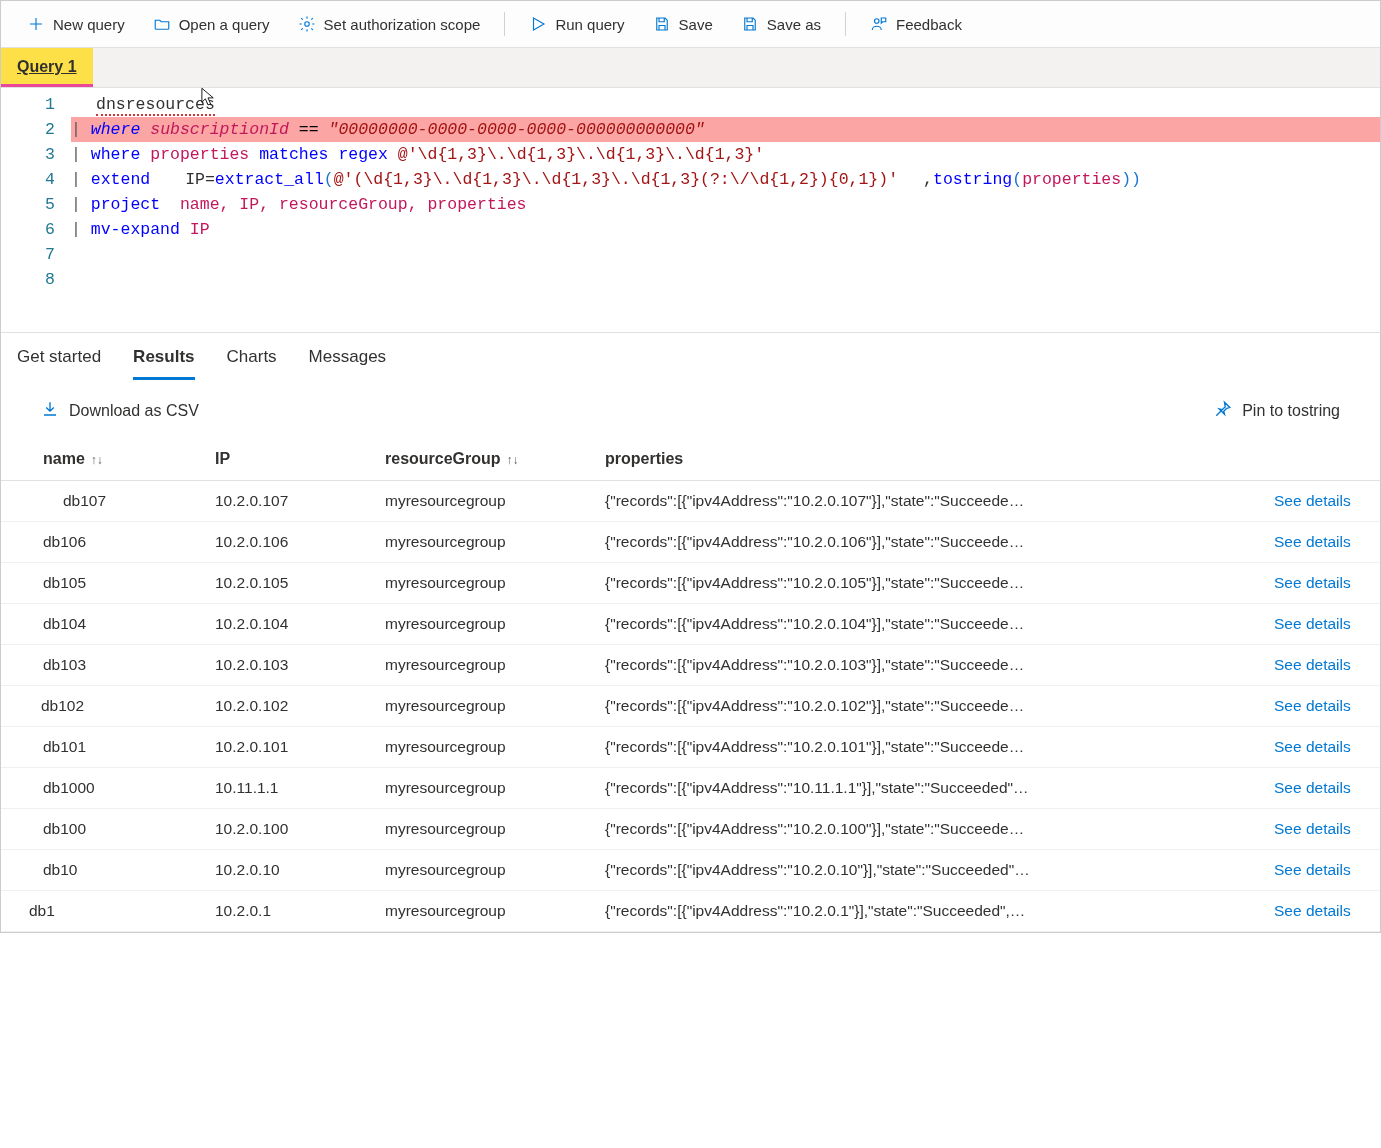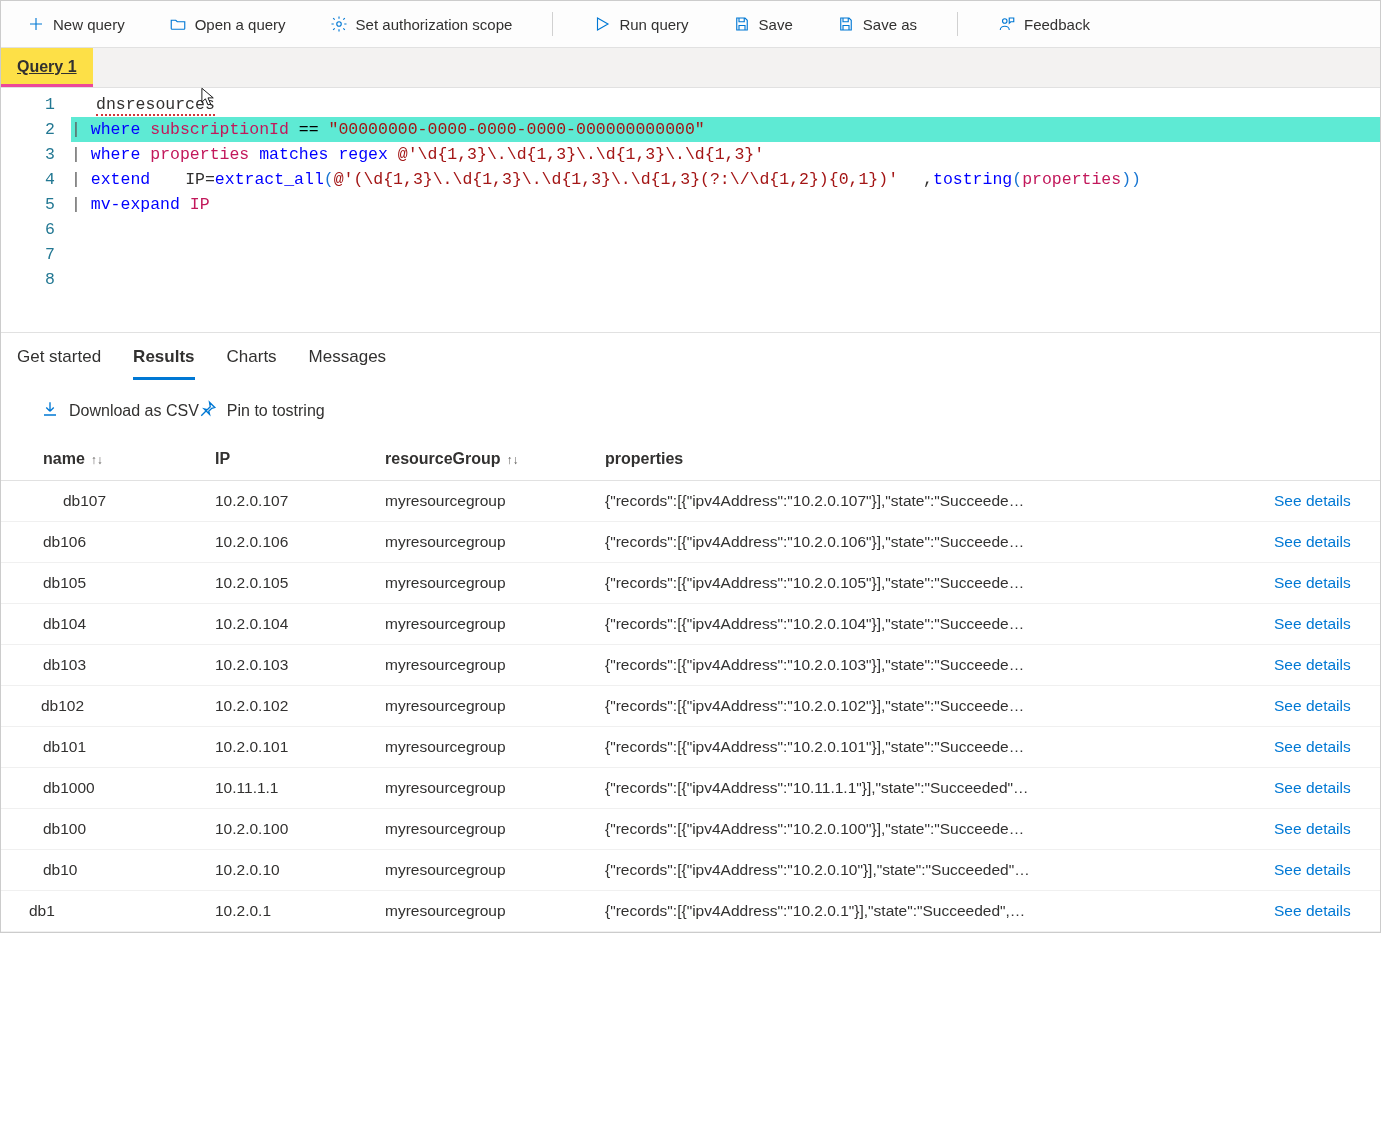--- a/index.html
+++ b/index.html
@@ -10,21 +10,21 @@
       background: #fff;
       width: 1381px;
     }
     .container { border: 1px solid #ccc; background: #fff; }
 
     
     .toolbar {
       display: flex;
       align-items: center;
       padding: 8px 14px;
-      gap: 20px;
+      gap: 4px;
       border-bottom: 1px solid #e1e1e1;
       background: #fdfdfd;
     }
     .tb-btn {
       display: flex;
       align-items: center;
       gap: 8px;
       padding: 6px 12px;
       cursor: pointer;
       color: #323130;
@@ -60,21 +60,21 @@
     .gutter {
       width: 70px;
       text-align: right;
       color: #237893;
       padding-right: 16px;
       user-select: none;
     }
     .gutter div { height: 25px; }
     .code { flex: 1; position: relative; }
     .code-line { height: 25px; white-space: pre; }
-    .code-line.hl { background: #5eead4; }
+    .code-line.hl { background: #fca5a5; font-style: italic; }
     .kw-blue   { color: #0000ff; }
     .kw-red    { color: #a31515; }
     .kw-pipe   { color: #5a5a5a; }
     .kw-func   { color: #0000ff; }
     .kw-col    { color: #c2185b; }
     .kw-op     { color: #000; }
     .kw-paren  { color: #1976d2; }
     .kw-black  { color: #323130; margin-left: 25px; }
     .squiggle { border-bottom: 2px dotted #d13438; }
     .cursor-img {
@@ -95,20 +95,21 @@
       padding-bottom: 10px;
       cursor: pointer;
       color: #323130;
     }
     .rtab.active { font-weight: 600; border-bottom: 3px solid #0078d4; }
 
     
     .result-actions {
       display: flex;
       padding: 20px 40px 16px;
+      justify-content: space-between;
     }
     .ract {
       display: flex; align-items: center; gap: 10px;
       color: #323130; cursor: pointer; font-size: 16px;
     }
     .ract svg { width: 18px; height: 18px; stroke: #0078d4; fill: none; stroke-width: 1.8; }
 
     
     table { width: 100%; border-collapse: collapse; table-layout: fixed; }
     thead th {
@@ -218,20 +219,21 @@
       <div>8</div>
     </div>
     <div class="code">
       <svg class="cursor-img" viewBox="0 0 16 22">
           <path d="M1 1l0 16 4-4 3 7 3-1-3-7 6 0z" fill="#fff" stroke="#000" stroke-width="1"></path>
         </svg>
       <div class="code-line"><span class="kw-black squiggle">dnsresources</span></div>
       <div class="code-line hl"><span class="kw-pipe">|</span> <span class="kw-blue">where</span> <span class="kw-col">subscriptionId</span> <span class="kw-op">==</span> <span class="kw-red">"00000000-0000-0000-0000-000000000000"</span></div>
       <div class="code-line"><span class="kw-pipe">|</span> <span class="kw-blue">where</span> <span class="kw-col">properties</span> <span class="kw-blue">matches regex</span> <span class="kw-red">@'\d{1,3}\.\d{1,3}\.\d{1,3}\.\d{1,3}'</span></div>
       <div class="code-line"><span class="kw-pipe">|</span> <span class="kw-blue">extend</span> <span class="kw-black">IP=</span><span class="kw-func">extract_all</span><span class="kw-paren">(</span><span class="kw-red">@'(\d{1,3}\.\d{1,3}\.\d{1,3}\.\d{1,3}(?:\/\d{1,2}){0,1})'</span><span class="kw-black">,</span><span class="kw-func">tostring</span><span class="kw-paren">(</span><span class="kw-col">properties</span><span class="kw-paren">)</span><span class="kw-paren">)</span></div>
+      <div class="code-line"><span class="kw-pipe">|</span> <span class="kw-blue">project</span><span class="kw-col">  name, IP, resourceGroup, properties</span></div>
       <div class="code-line"><span class="kw-pipe">|</span> <span class="kw-blue">mv-expand</span> <span class="kw-col">IP</span></div>
     </div>
   </div>
 
   <div class="result-tabs">
     <div class="rtab">Get started</div>
     <div class="rtab active">Results</div>
     <div class="rtab">Charts</div>
     <div class="rtab">Messages</div>
   </div>

